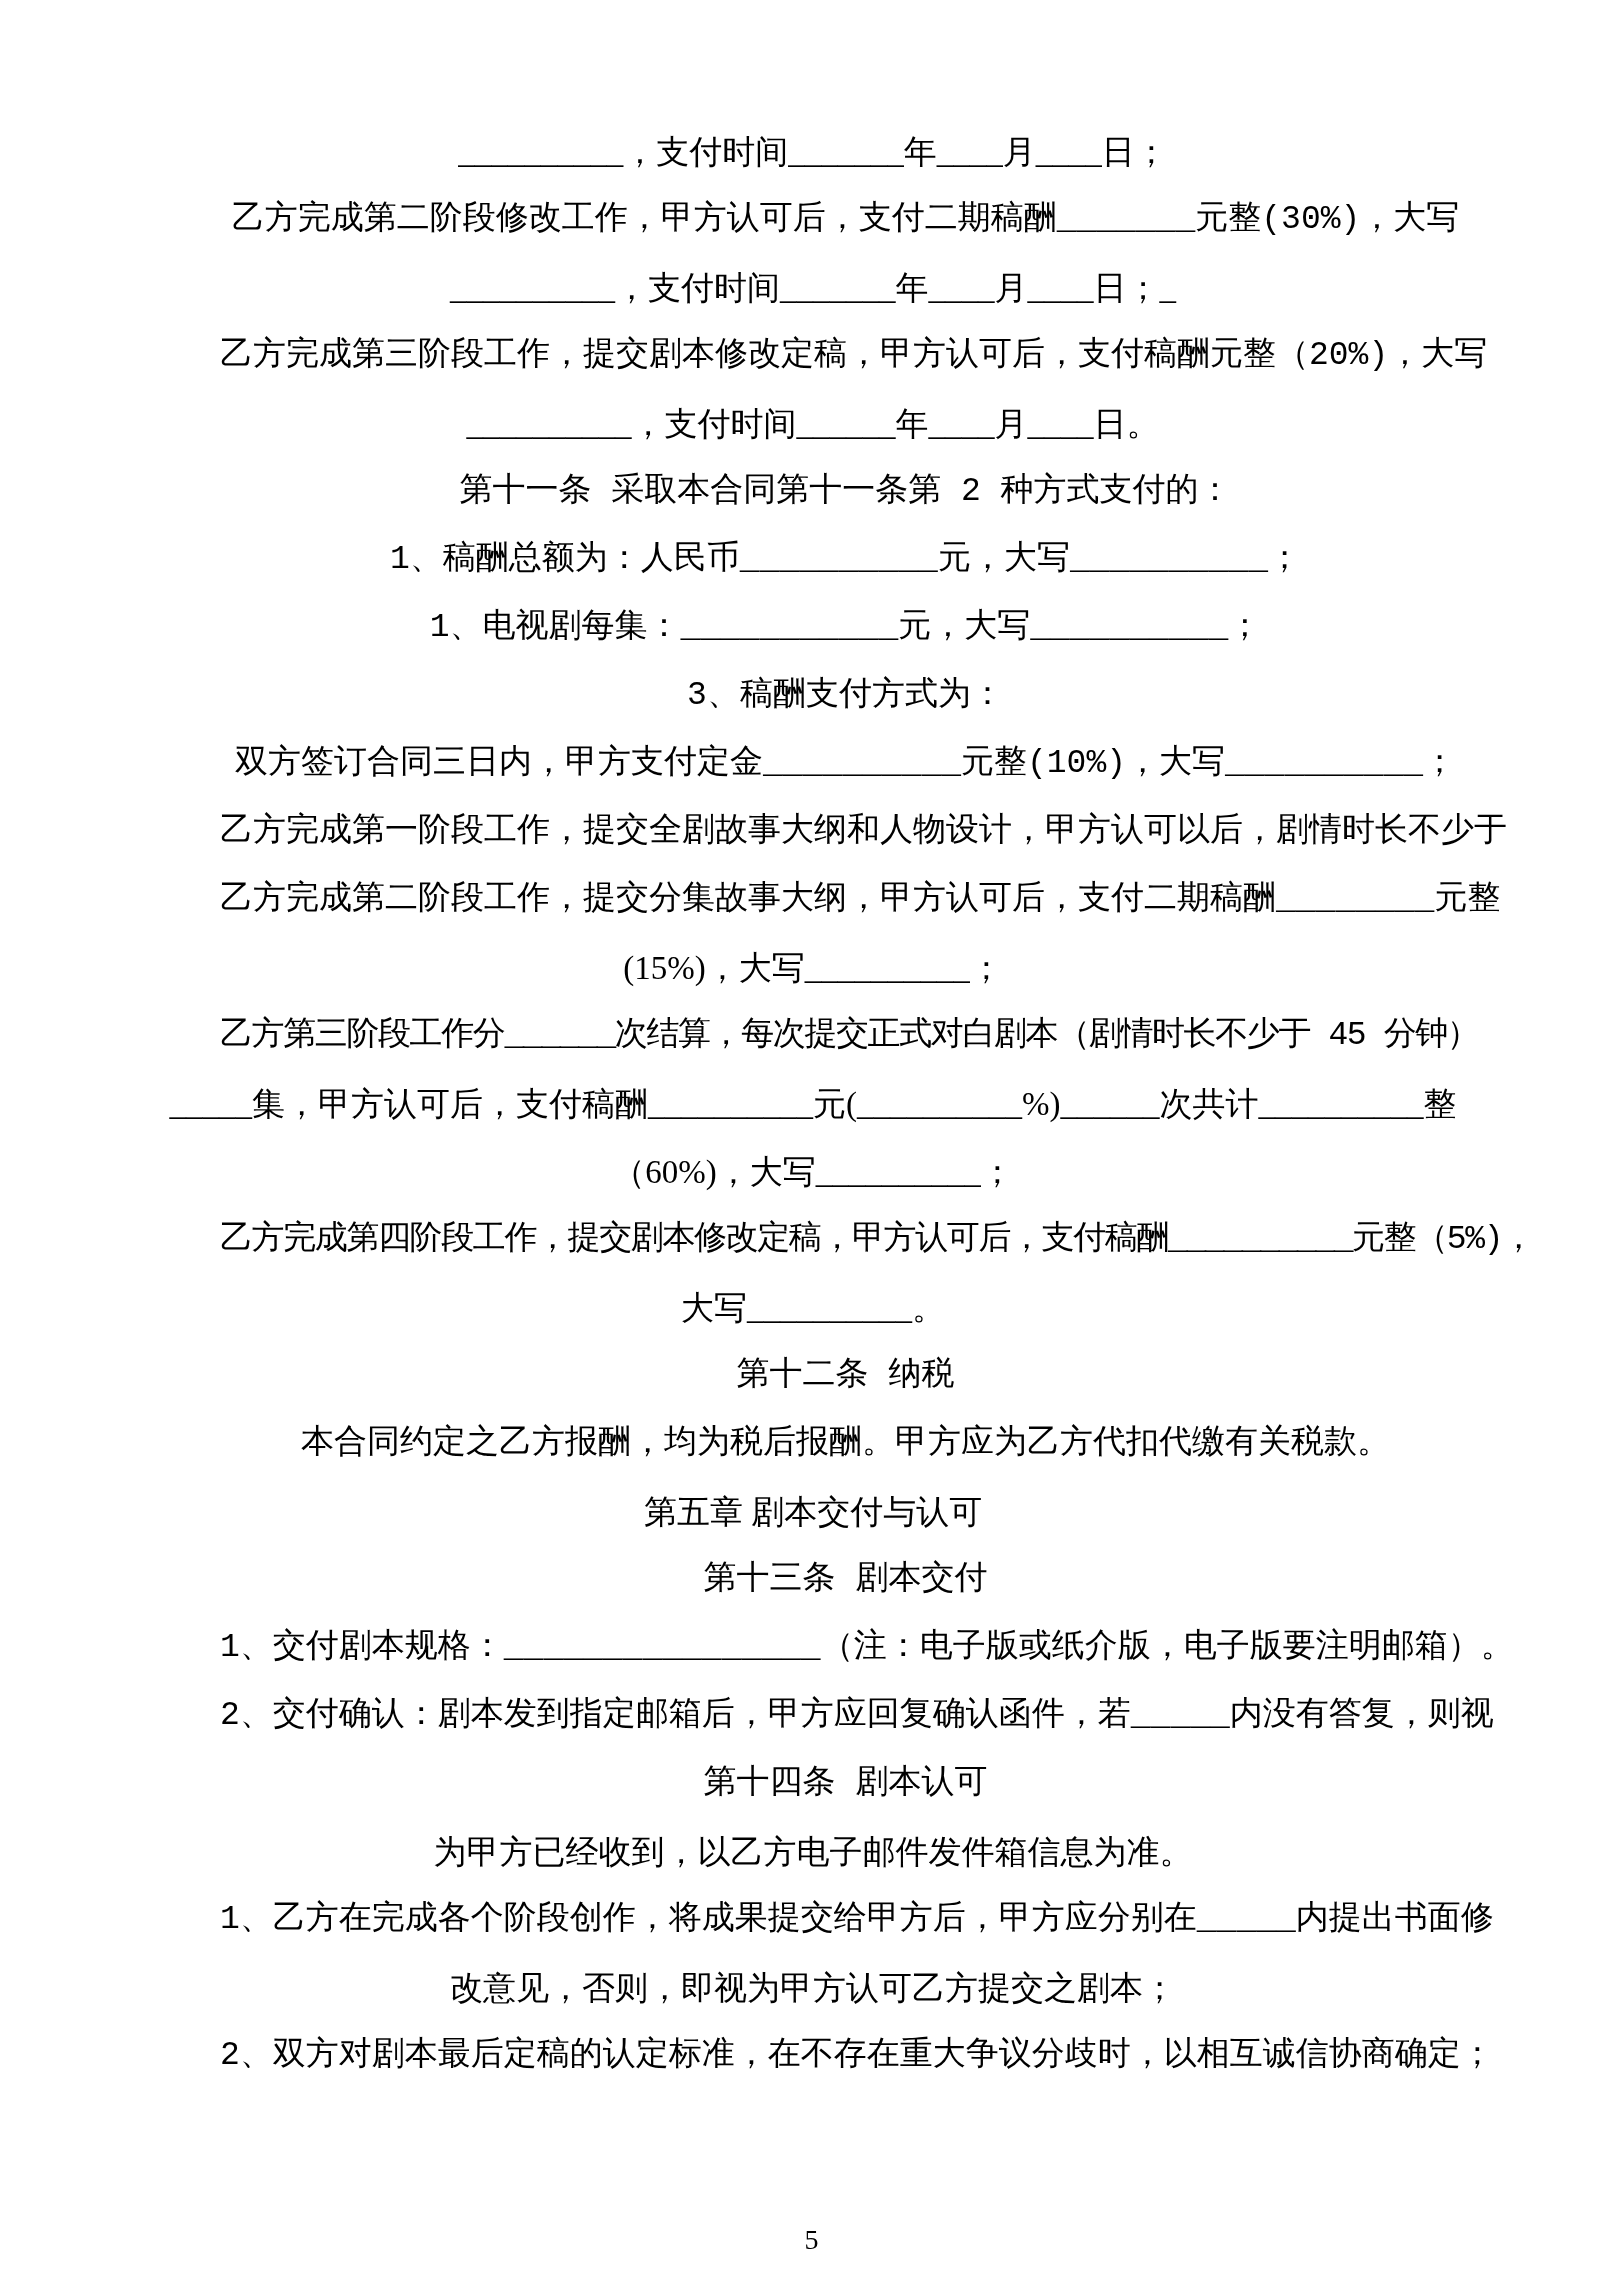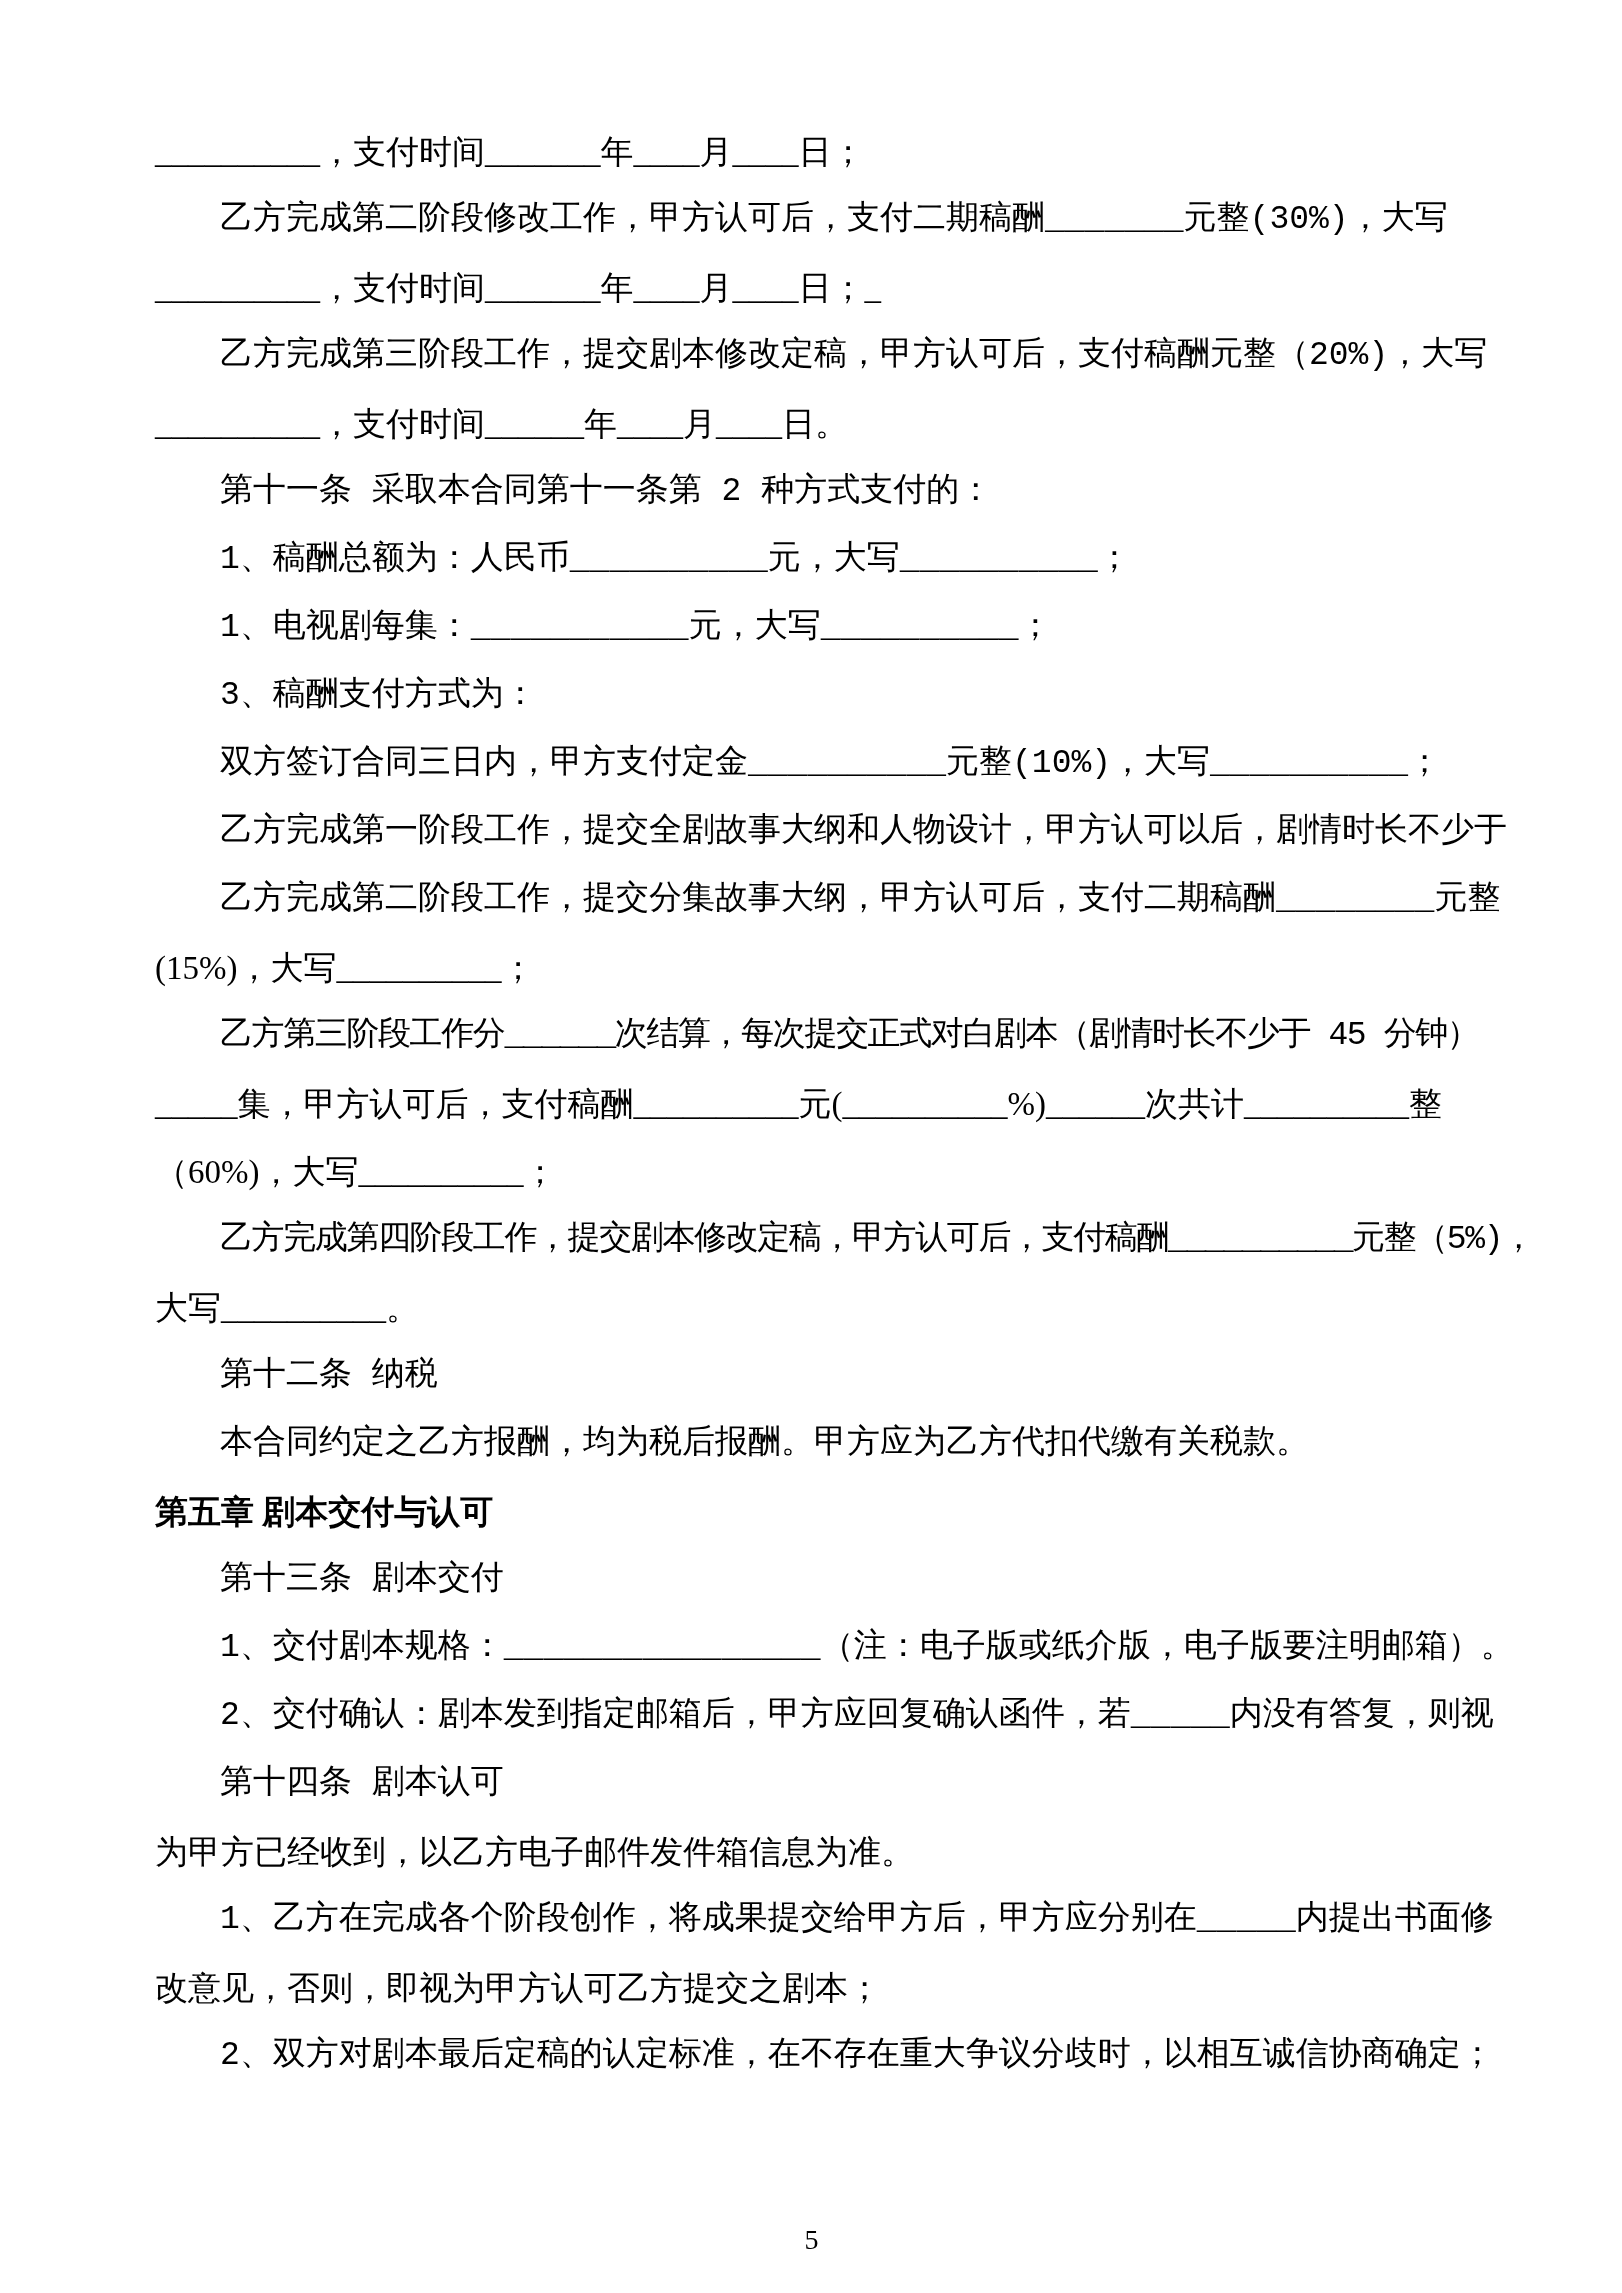--- a/index.html
+++ b/index.html
@@ -23,35 +23,35 @@
     left: 155px;
     width: 1316px;
   }
   .line {
     margin: 0;
     padding: 0;
     font-size: 33px;
     line-height: 68px;
     height: 68px;
     white-space: nowrap;
-    text-align: left;
+    text-align: center;
   }
   .indent {
     text-indent: 65px;
     font-family: Liberation Mono, monospace;
   }
   .flush {
     text-indent: 0;
   }
   .tight {
     letter-spacing: -1.4px;
   }
   .heading {
-    text-align: left;
-    font-weight: 700;
+    text-align: center;
+    font-weight: 400;
   }
   .page-number {
     position: absolute;
     bottom: 38px;
     left: 0;
     right: 0;
     text-align: center;
     font-size: 28px;
     line-height: 33px;
   }

